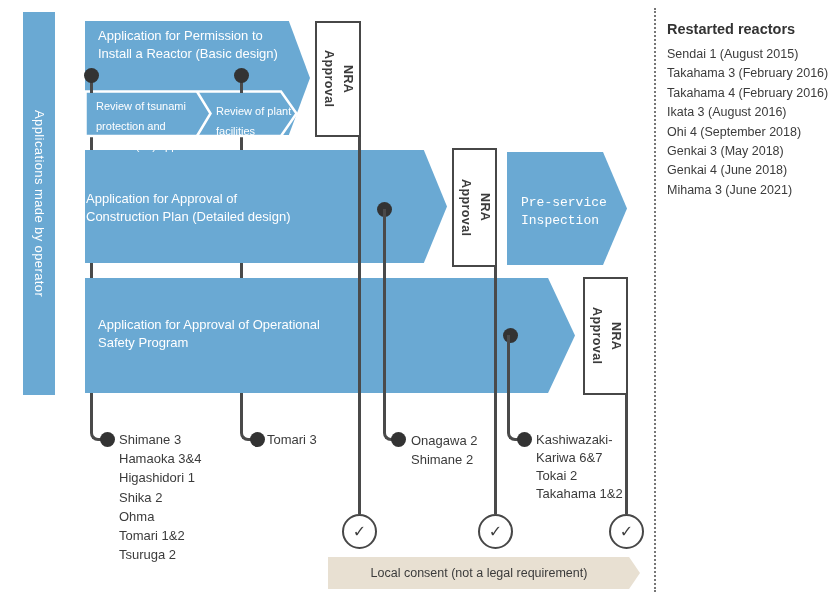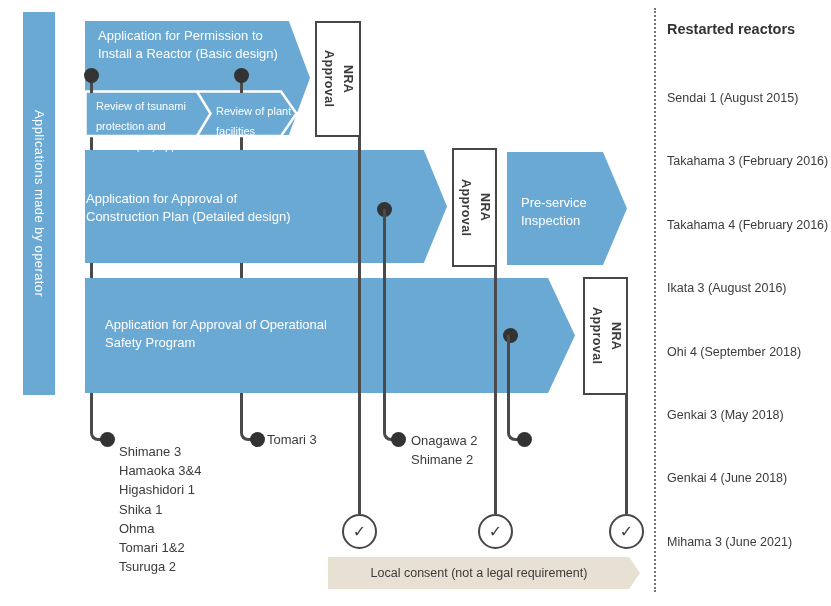--- a/index.html
+++ b/index.html
@@ -24,22 +24,22 @@
 
   
   .stage1 { left:85px; top:21px;  width:225px; height:114px; clip-path:polygon(0 0, 90.6% 0, 100% 50%, 90.6% 100%, 0 100%); }
   .stage2 { left:85px; top:150px; width:362px; height:113px; clip-path:polygon(0 0, 93.6% 0, 100% 50%, 93.6% 100%, 0 100%); }
   .stage3 { left:85px; top:278px; width:490px; height:115px; clip-path:polygon(0 0, 94.5% 0, 100% 50%, 94.5% 100%, 0 100%); }
   .preservice { left:507px; top:152px; width:120px; height:113px; clip-path:polygon(0 0, 80% 0, 100% 50%, 80% 100%, 0 100%); }
 
   .stage-label { color:#fff; font-size:13px; line-height:18px; white-space:pre-line; }
   .stage1-label { left:98px;  top:27px;  width:215px; }
   .stage2-label { left:86px;  top:190px; width:260px; }
-  .stage3-label { left:98px;  top:316px; width:270px;margin-left:7px; }
-  .preservice-label { left:521px; top:194px; width:100px; }
+  .stage3-label { left:98px;  top:316px; width:270px; }
+  .preservice-label { left:521px; top:194px; width:100px;font-family:Liberation Mono, monospace; }
 
   .subreview-label { color:#fff; font-size:11px; line-height:20px; white-space:pre-line; }
   .subreview1-label { left:96px;  top:96px;  width:112px; }
   .subreview2-label { left:216px; top:101px; width:78px; }
 
   
   .nra-box { background:#fff; border:2.5px solid #474747; display:flex; align-items:center; justify-content:center; }
   .nra-box .vtext { font-weight:bold; font-size:12.5px; line-height:1.55; letter-spacing:0.4px; color:#3b3b3b; }
   .nra1 { left:315px; top:21px;  width:46px; height:116px; }
   .nra2 { left:452px; top:148px; width:45px; height:119px; }
@@ -80,31 +80,31 @@
 
   
   .consent-arrow { left:328px; top:557px; width:312px; height:32px; background:#E8E0D2;
                    clip-path:polygon(0 0, 96.5% 0, 100% 50%, 96.5% 100%, 0 100%); }
   .consent-label { left:328px; top:557px; width:302px; height:32px; display:flex; align-items:center; justify-content:center;
                    font-size:12.5px; color:#3b3b3b; }
 
   
   .name-list { font-size:13px; color:#3b3b3b; }
   .name-list div { line-height:19.2px; }
-  .grp1 { left:119px; top:430px;margin-top:12px; }
+  .grp1 { left:119px; top:430px; }
   .grp2 { left:267px; top:430px; }
   .grp3 { left:411px; top:431px; }
   .grp4 { left:536px; top:431px; }
   .grp4 div { line-height:18px; }
 
   
   .divider { left:654px; top:8px; width:0; height:584px; border-left:2px dotted #767676; }
   .restarted-title { left:667px; top:21px; font-size:14.5px; font-weight:bold; color:#333; }
   .restarted-list { left:667px; top:45px; font-size:12.5px; color:#3b3b3b; }
-  .restarted-list div { line-height:19.4px;margin-top:44px; }
+  .restarted-list div { line-height:19.4px; }
 </style>
 </head>
 <body>
 
 <div class="canvas">
 
   <div class="abs z0 ell ell1"></div>
   <div class="abs z0 ell ell2"></div>
   <div class="abs z0 dot botdot1"></div>
   <div class="abs z0 dot botdot2"></div>
@@ -174,31 +174,37 @@
     <span class="check">✓</span>
   </div>
 
   <div class="abs z1 consent-arrow"></div>
   <div class="abs z3 consent-label">Local consent (not a legal requirement)</div>
 
   <div class="abs z3 name-list grp1">
     <div>Shimane 3</div>
     <div>Hamaoka 3&amp;4</div>
     <div>Higashidori 1</div>
-    <div>Shika 1</div>
+    <div>Shika 2</div>
     <div>Ohma</div>
     <div>Tomari 1&amp;2</div>
     <div>Tsuruga 2</div>
   </div>
   <div class="abs z3 name-list grp2">
     <div>Tomari 3</div>
   </div>
   <div class="abs z3 name-list grp3">
     <div>Onagawa 2</div>
     <div>Shimane 2</div>
+  </div>
+  <div class="abs z3 name-list grp4">
+    <div>Kashiwazaki-</div>
+    <div>Kariwa 6&amp;7</div>
+    <div>Tokai 2</div>
+    <div>Takahama 1&amp;2</div>
   </div>
 
   <div class="abs z1 divider"></div>
   <div class="abs z3 restarted-title">Restarted reactors</div>
   <div class="abs z3 restarted-list">
     <div>Sendai 1 (August 2015)</div>
     <div>Takahama 3 (February 2016)</div>
     <div>Takahama 4 (February 2016)</div>
     <div>Ikata 3 (August 2016)</div>
     <div>Ohi 4 (September 2018)</div>

